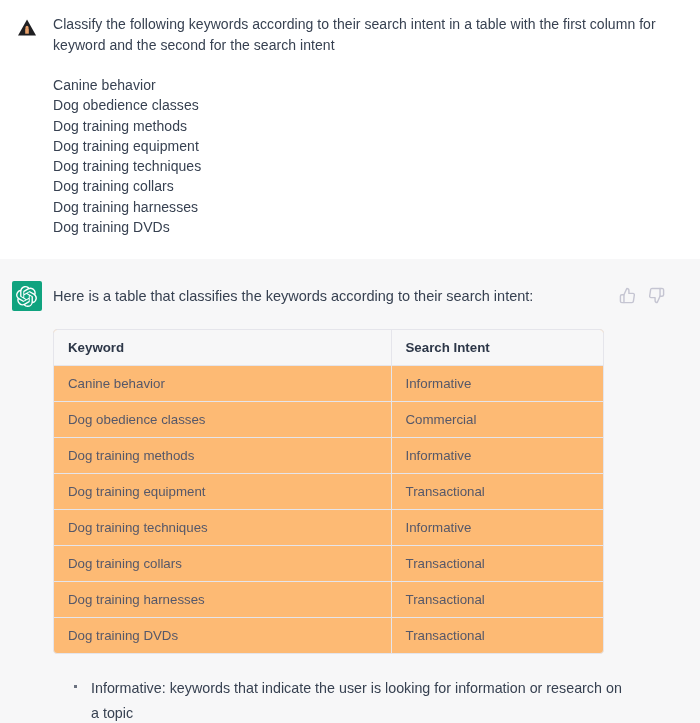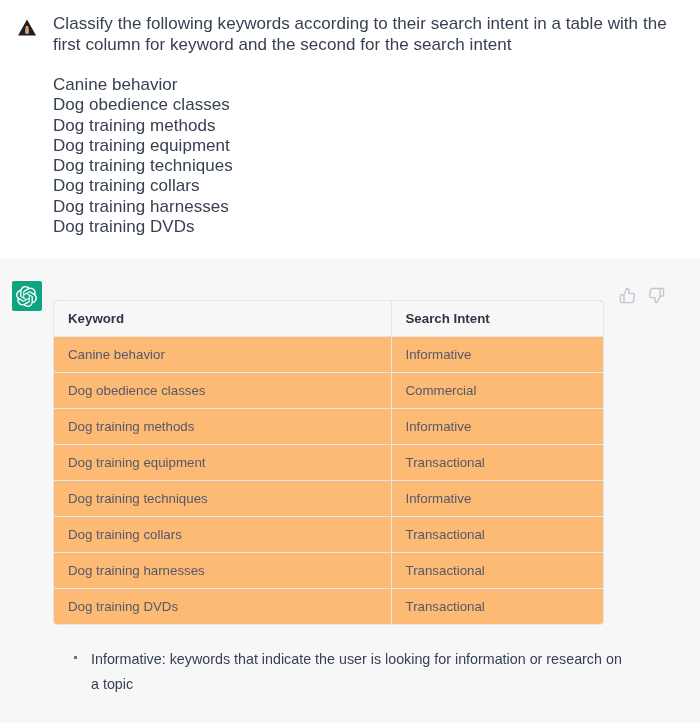--- a/index.html
+++ b/index.html
@@ -64,21 +64,21 @@
     border-radius: 2px;
     display: flex;
     align-items: center;
     justify-content: center;
   }
   .avatar-assistant svg { display: block; }
 
   
   .prose {
     color: #374151;
-    font-size: 17px;
+    font-size: 14px;
     line-height: 20.5px;
     letter-spacing: 0.05px;
   }
 
   .prose p { margin: 0; }
   .prose p.spaced { margin-top: 20px; }
 
   .kw-line { display: block; line-height: 20.3px; }
 
   .assistant-intro {
@@ -223,20 +223,21 @@
           </svg>
         </span>
         <span>
           <svg class="fb-icon" viewBox="0 0 24 24" fill="none" stroke="currentColor" stroke-width="2" stroke-linecap="round" stroke-linejoin="round">
             <path d="M10 15v4a3 3 0 0 0 3 3l4-9V2H5.72a2 2 0 0 0-2 1.7l-1.38 9a2 2 0 0 0 2 2.3z"></path>
             <path d="M17 2h2.67A2.31 2.31 0 0 1 22 4v7a2.31 2.31 0 0 1-2.33 2H17"></path>
           </svg>
         </span>
       </div>
 
+      <div class="assistant-intro">Here is a table that classifies the keywords according to their search intent:</div>
 
       <div class="table-wrap">
         <table>
           <thead>
             <tr>
               <th>Keyword</th>
               <th>Search Intent</th>
             </tr>
           </thead>
           <tbody>

